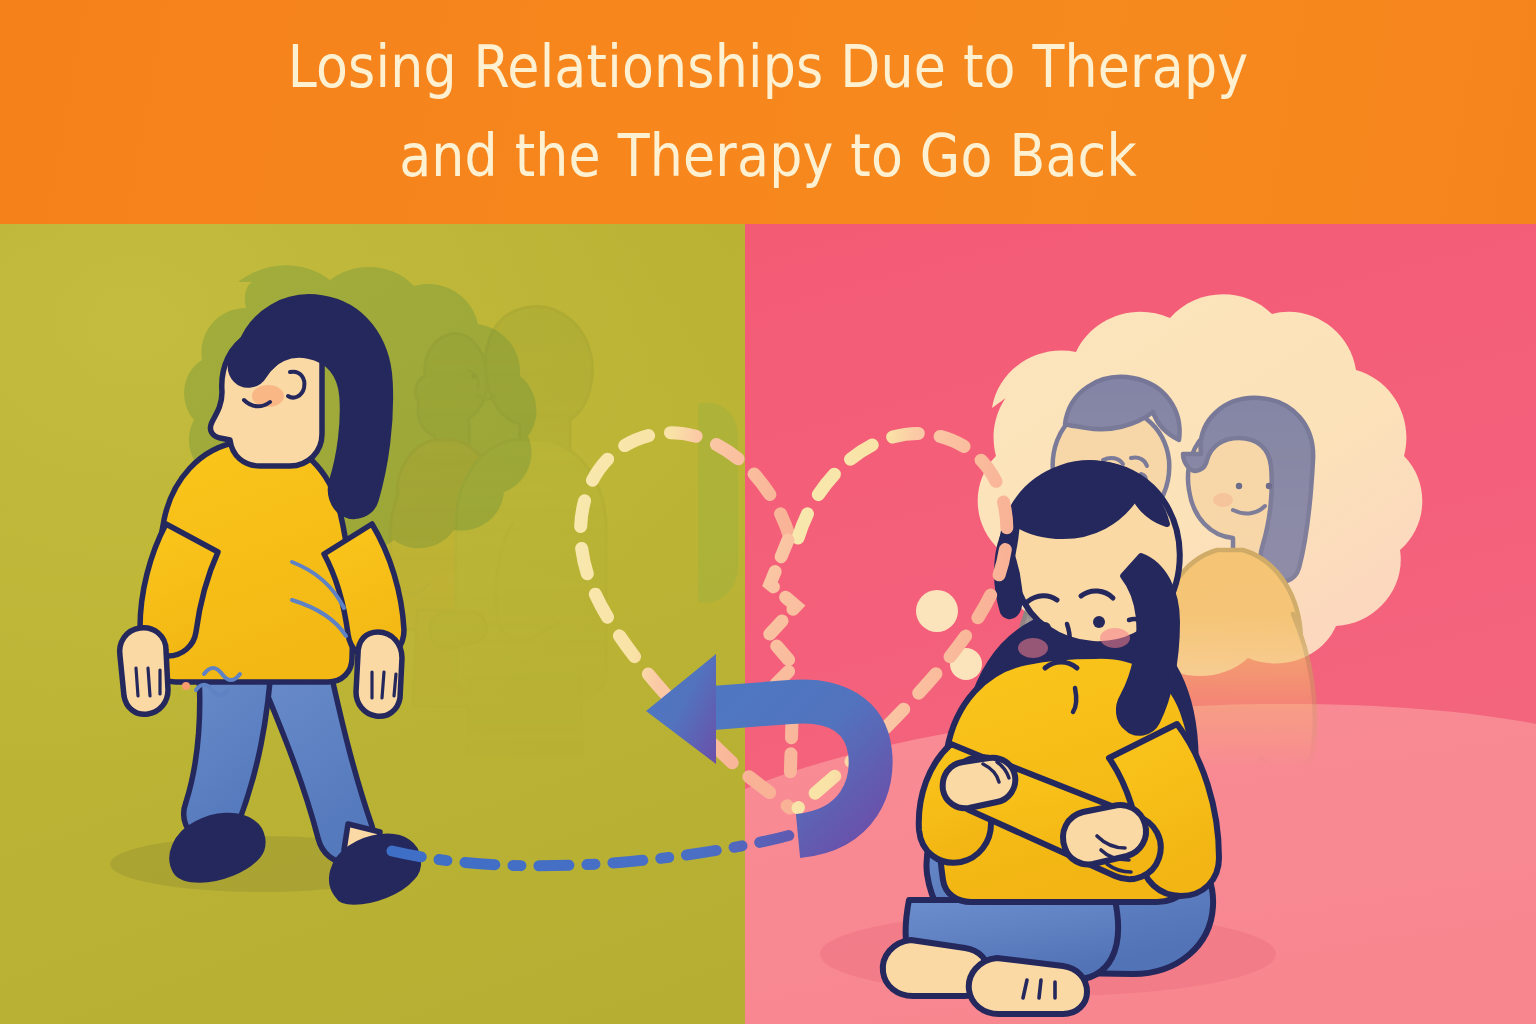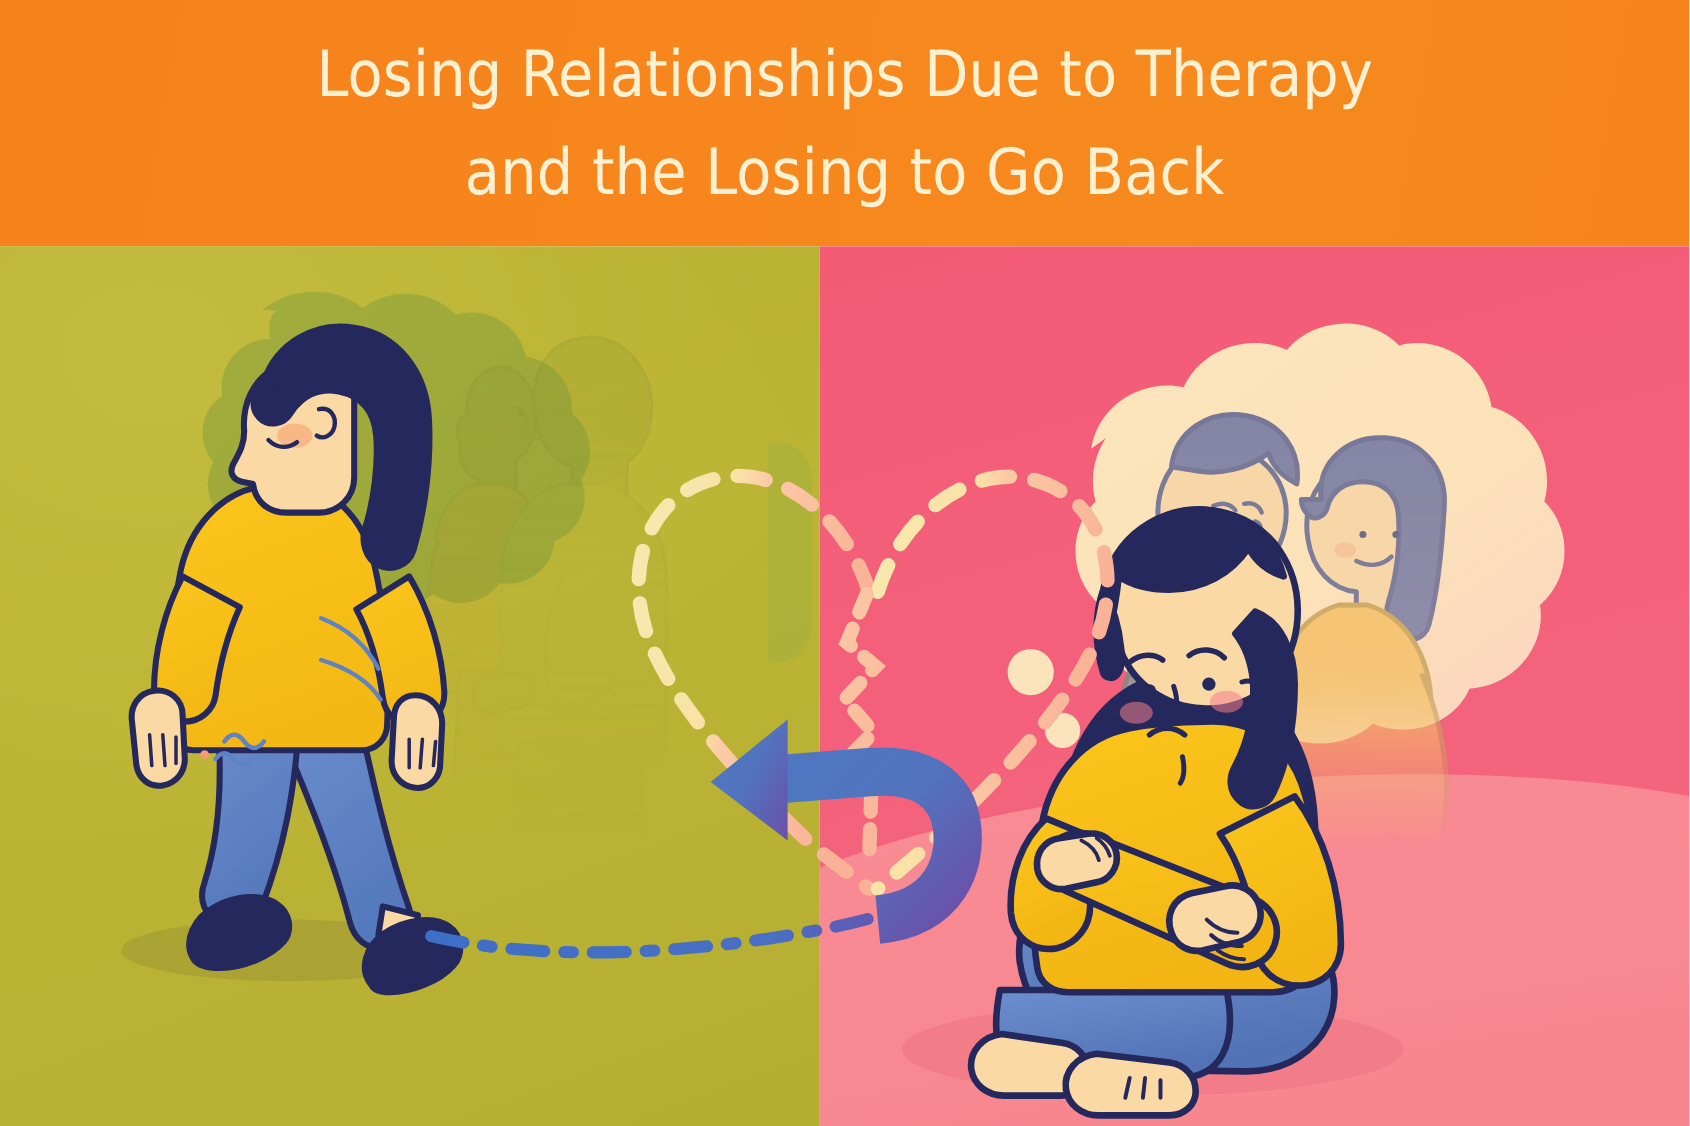--- a/index.html
+++ b/index.html
@@ -47,21 +47,21 @@
   
   #overlay { position:absolute; left:0; top:224px; width:1536px; height:800px; pointer-events:none; }
 </style>
 </head>
 <body>
 
 <div id="stage">
 
   <div id="header">
     <div class="title-line">Losing Relationships Due to Therapy</div>
-    <div class="title-line">and the Losing to Go Back</div>
+    <div class="title-line">and the Therapy to Go Back</div>
   </div>
 
   <div id="panels">
 
     <div id="left-panel">
       <svg class="panel-svg" viewBox="0 0 745 800" preserveAspectRatio="none">
         <defs>
           <linearGradient id="lgTree" x1="0" y1="0" x2="1" y2="1">
             <stop offset="0" stop-color="#9FAC3C"></stop>
               <stop offset="1" stop-color="#97A437"></stop>

